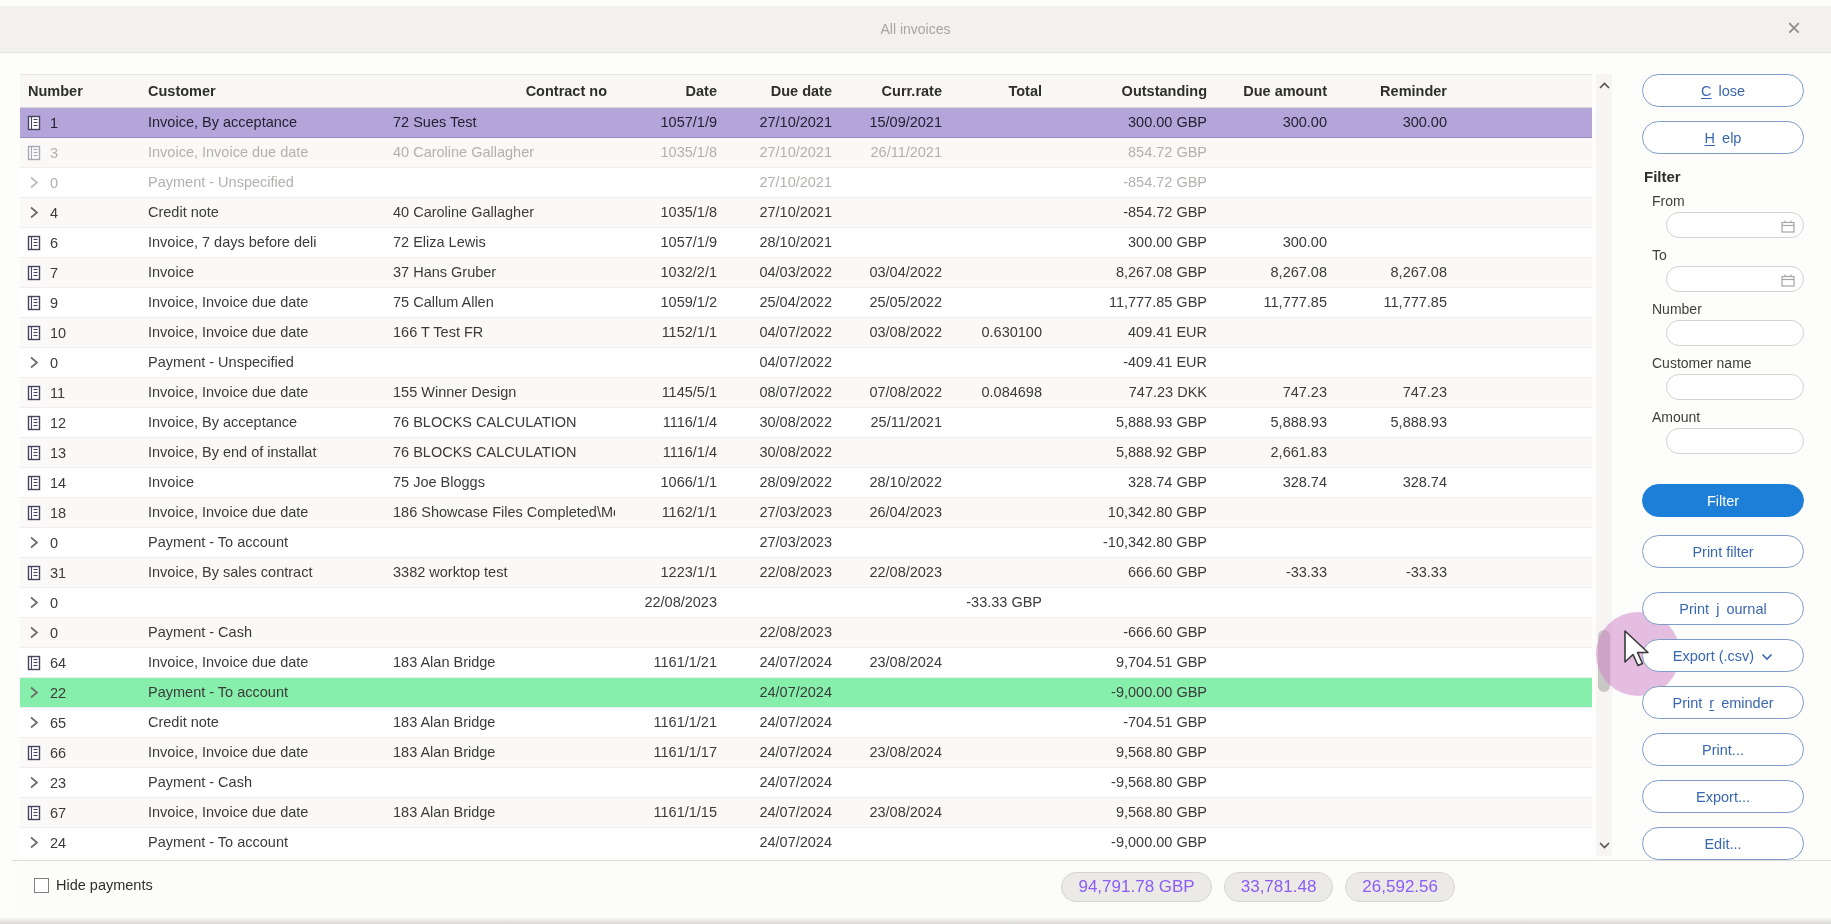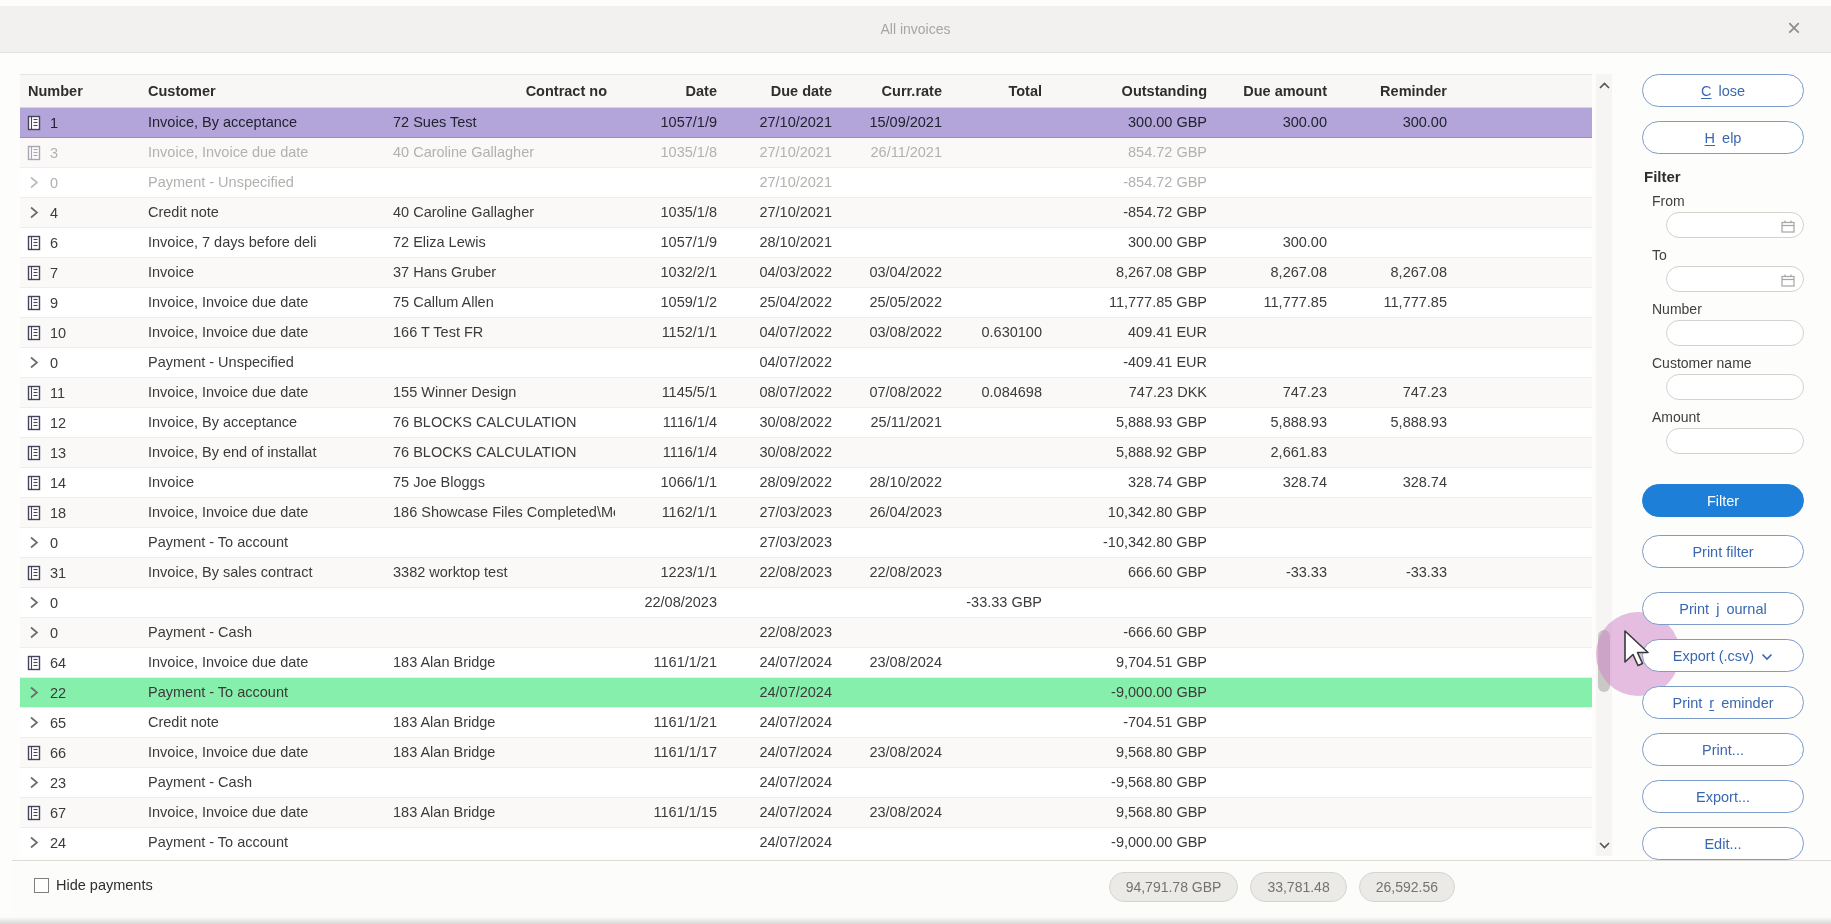--- a/index.html
+++ b/index.html
@@ -88,21 +88,21 @@
     background:#fcfcfb; border-top:1px solid #dcdbd8; z-index:3;margin-left:12px;
   }
   .chkrow { position:absolute; left:22px; top:16px; display:flex; align-items:center; gap:7px; cursor:pointer; }
   .chk {
     width:13px; height:13px; background:#ffffff; border:1px solid #7f7f7d; display:inline-block;
   }
   .chkrow span.lbl { color:#2f2f2d; font-size:14.5px; }
   .totals { position:absolute; right:376px; top:11px; display:flex; gap:12px; }
   .pill {
     height:30px; line-height:28px; padding:0 16px; border:1px solid #d6d4d1;
-    border-radius:15px; background:#eceae7; color:#737373; font-size:14px; box-sizing:border-box;text-align:center;
+    border-radius:15px; background:#eceae7; color:#8b5cf6; font-size:17px; box-sizing:border-box;text-align:center;
   }
   
   .halo {
     position:absolute; left:1596px; top:612px; width:84px; height:84px; border-radius:50%;
     background:rgba(206,130,200,0.52); z-index:2;
   }
   .cursor { position:absolute; left:1623px; top:629px; z-index:10; }
   .bottom-shade {
     position:absolute; left:0; right:0; bottom:0; height:7px;
     background:linear-gradient(#fcfcfb, #d9d8d5); z-index:5;

